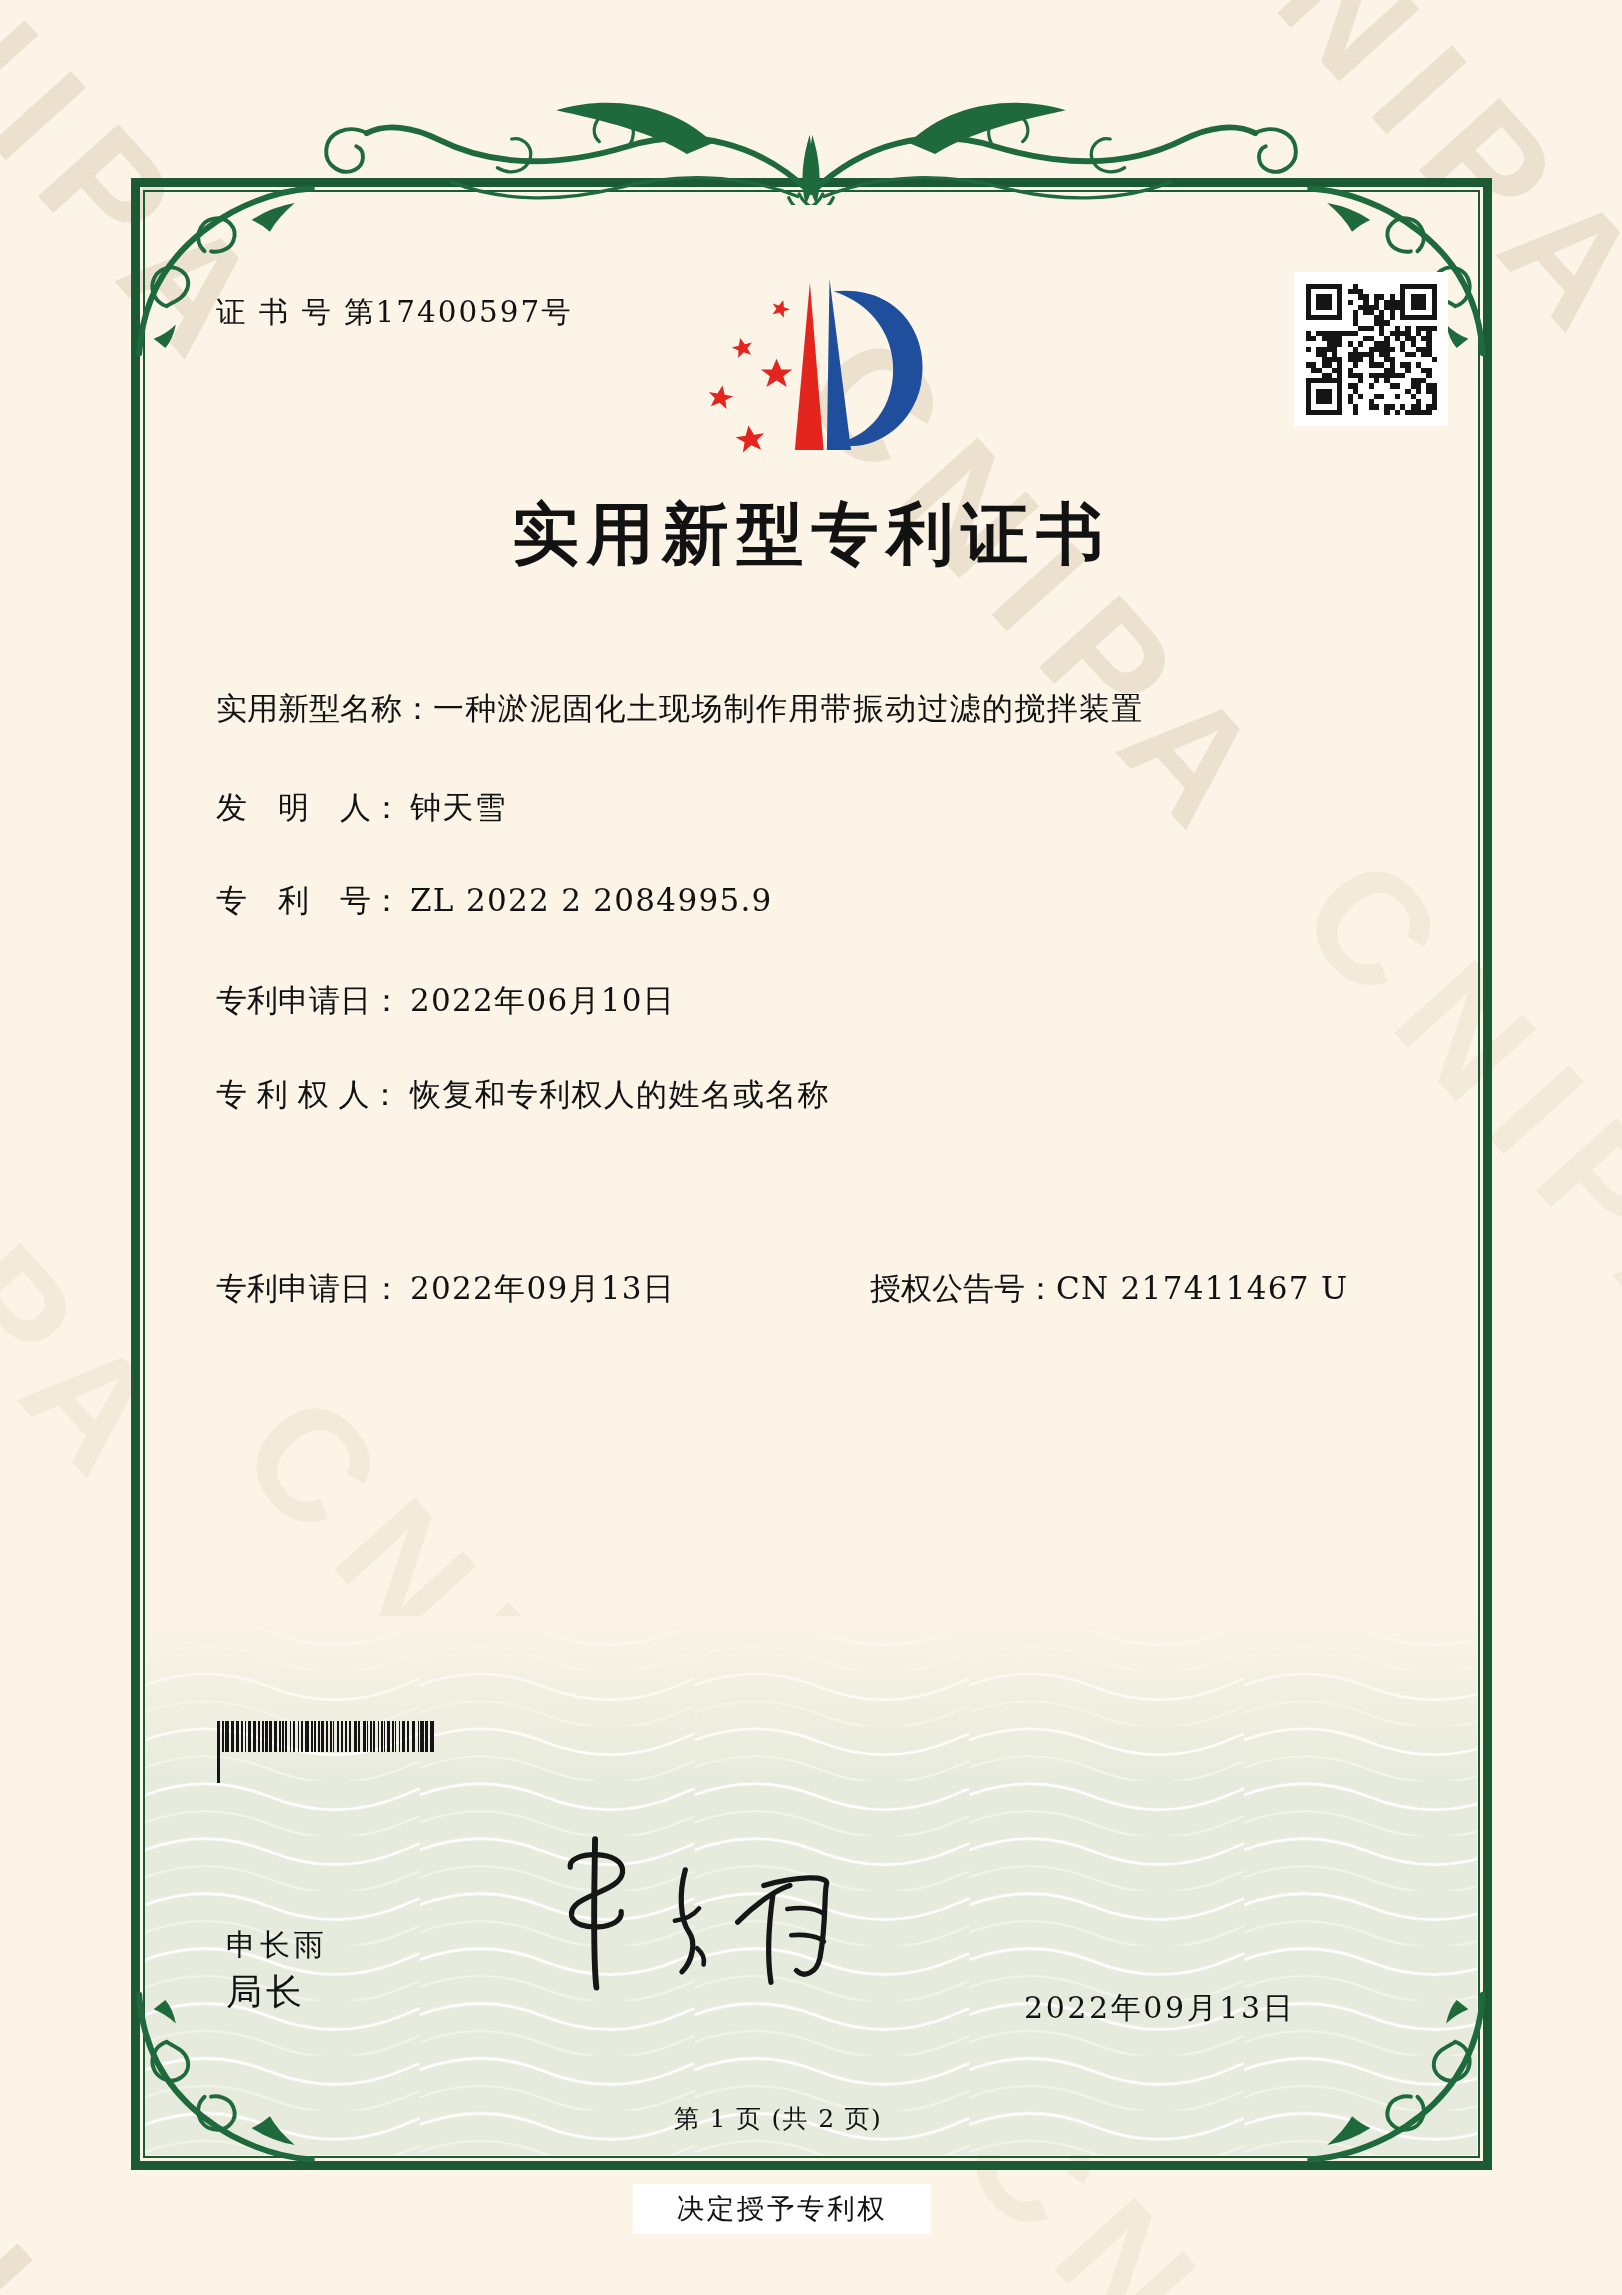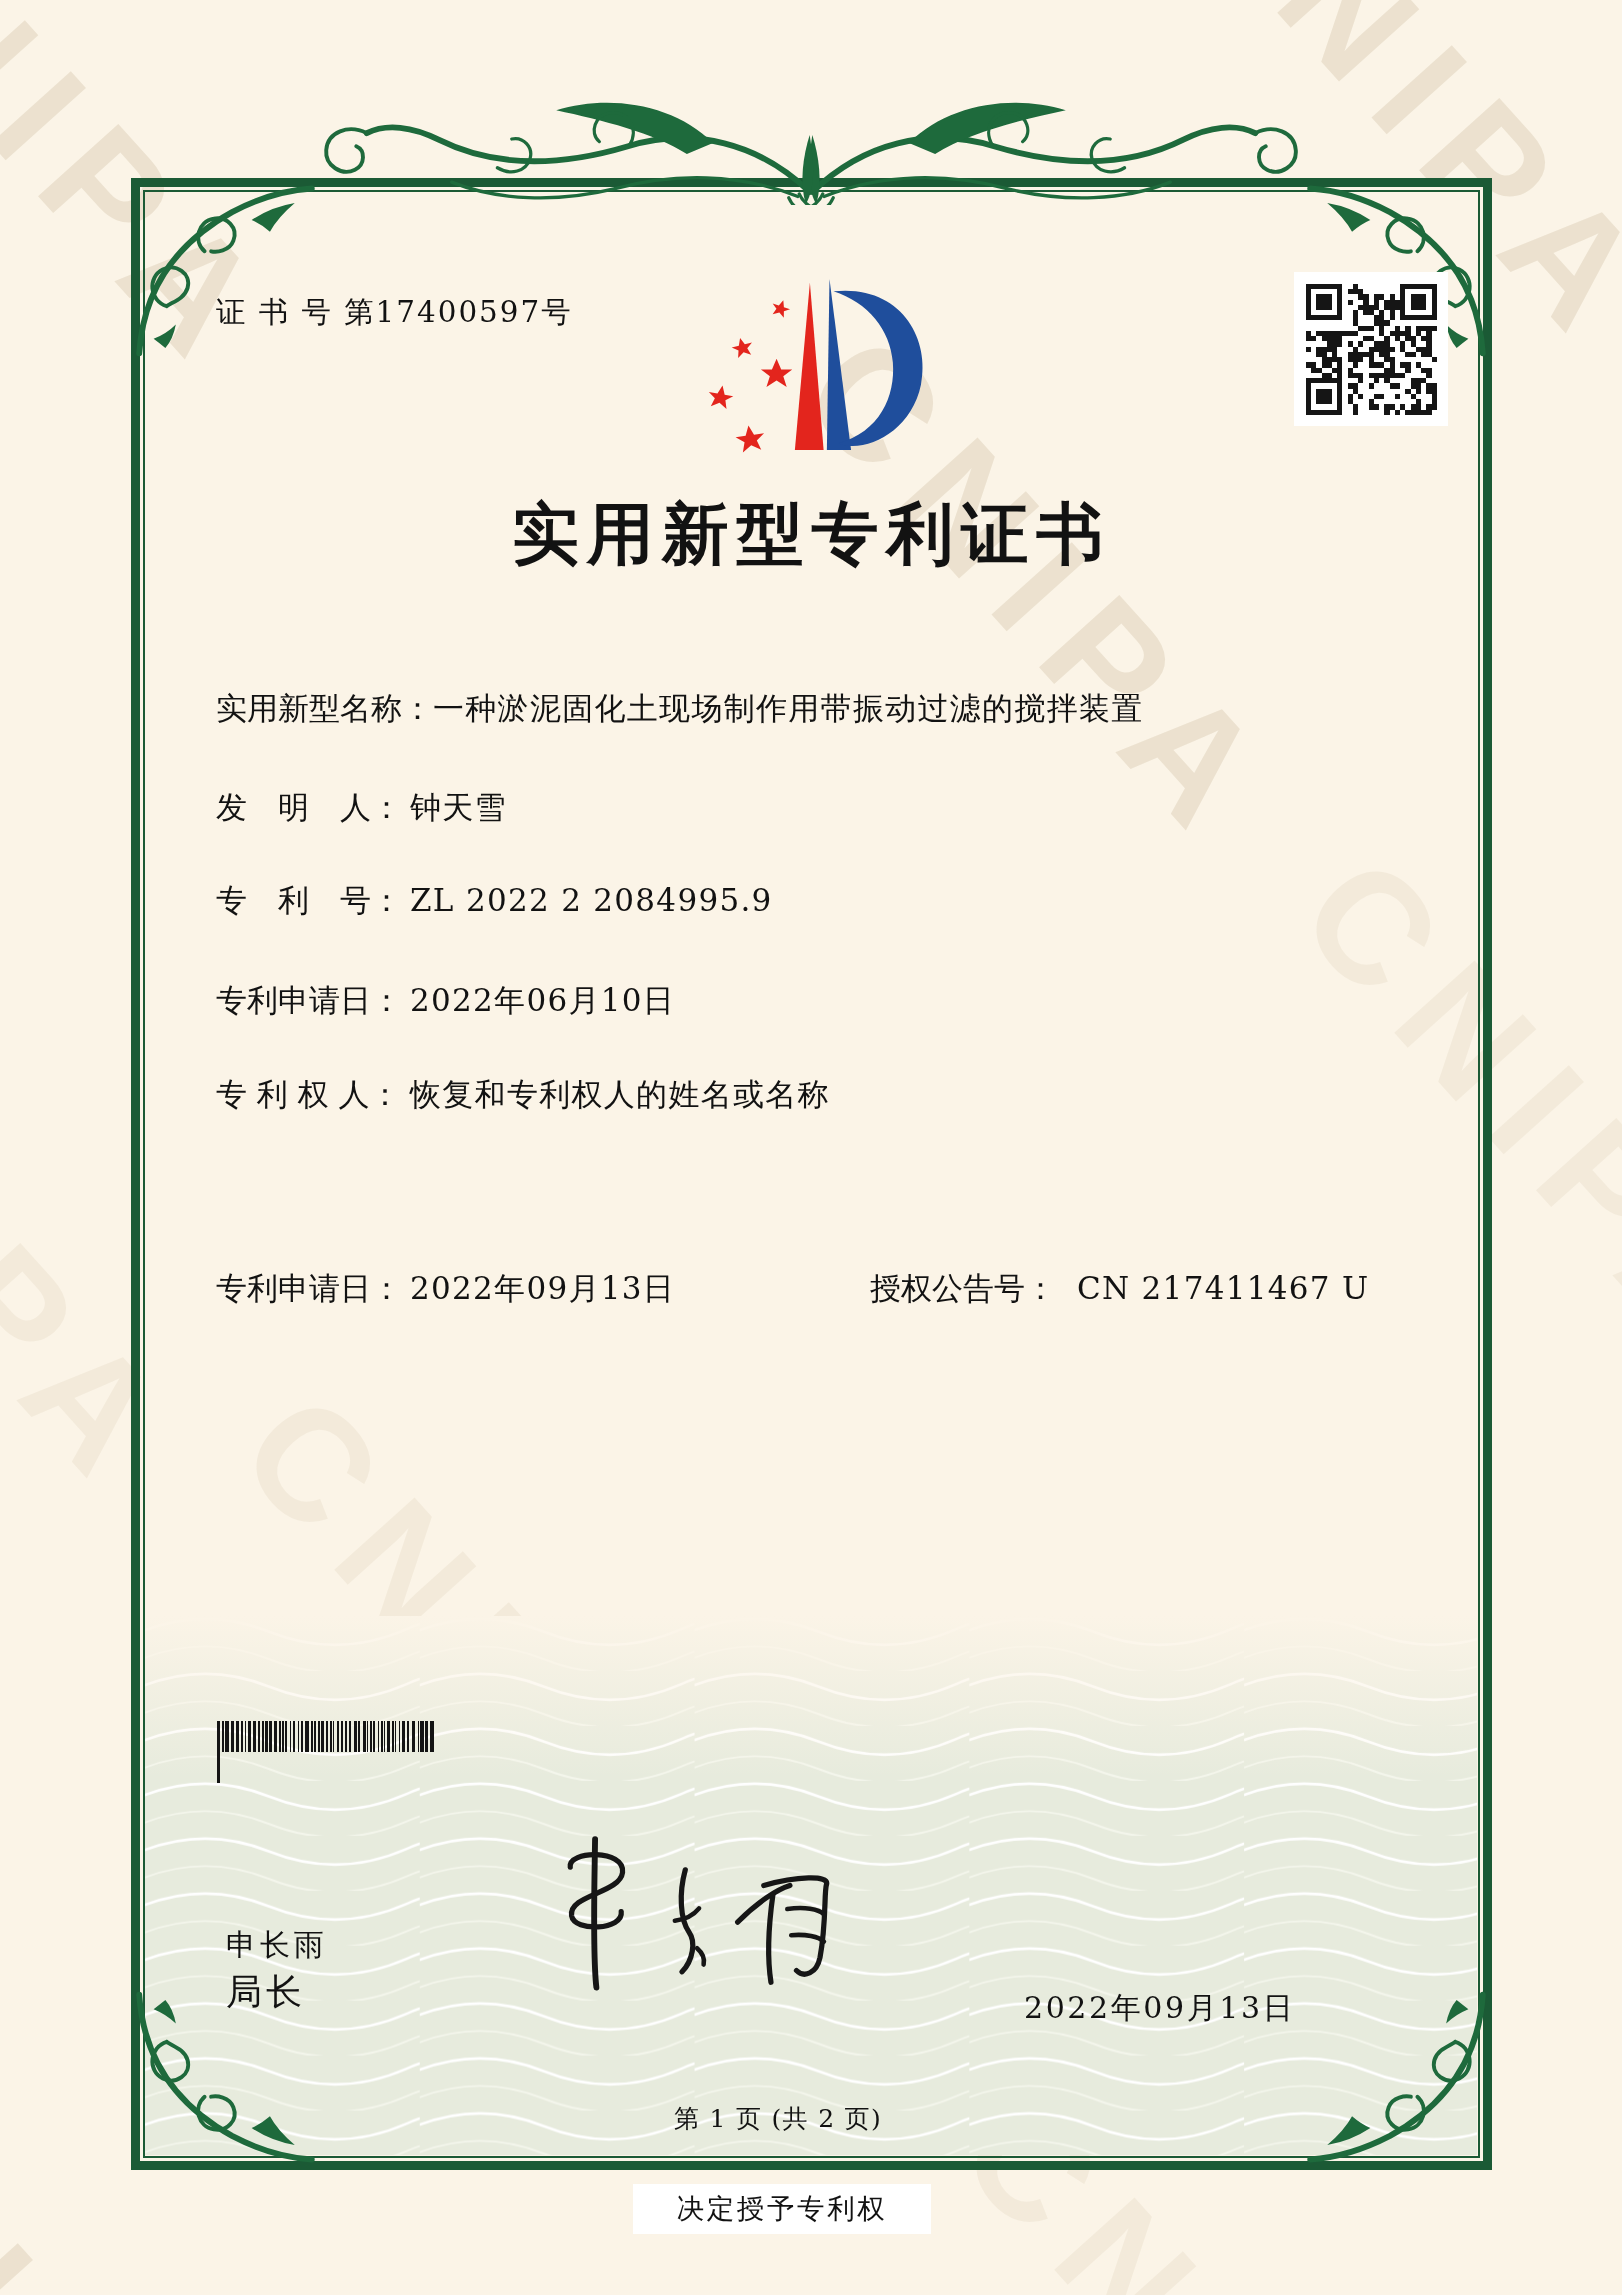--- a/index.html
+++ b/index.html
@@ -42,21 +42,21 @@
   .qr-grid i.b{background:#151515}
   .doc-title{
     position:absolute;left:0;right:0;top:489px;text-align:center;
     font-size:67px;font-weight:bold;letter-spacing:7.9px;
   }
   
   .row{position:absolute;left:216px;width:1194px;font-size:31px;line-height:41px}
   .flabel{display:inline-block;min-width:194px;white-space:pre;vertical-align:top}
   .fvalue{display:inline-block;vertical-align:top;letter-spacing:1.3px}
   .pair2{position:absolute;left:654px;top:0;white-space:nowrap}
-  .pair2 .flabel{min-width:0;margin-right:21px}
+  .pair2 .flabel{min-width:0;margin-right:0}
   
   .paras{position:absolute;left:216px;top:1330px;width:1192px;
     font-size:29.4px;line-height:45px;text-align:justify}
   .paras p{text-indent:60px;margin:0}
   .paras p + p{margin-top:5.2px}
   
   .barcode{position:absolute;left:217px;top:1721px;width:220px;height:31px;font-size:0}
   .barcode i{display:inline-block;height:31px;vertical-align:top}
   .barcode i.k{background:#141414}
   .issuer-title{position:absolute;left:226px;top:1968px;font-size:36px;letter-spacing:3.9px}

